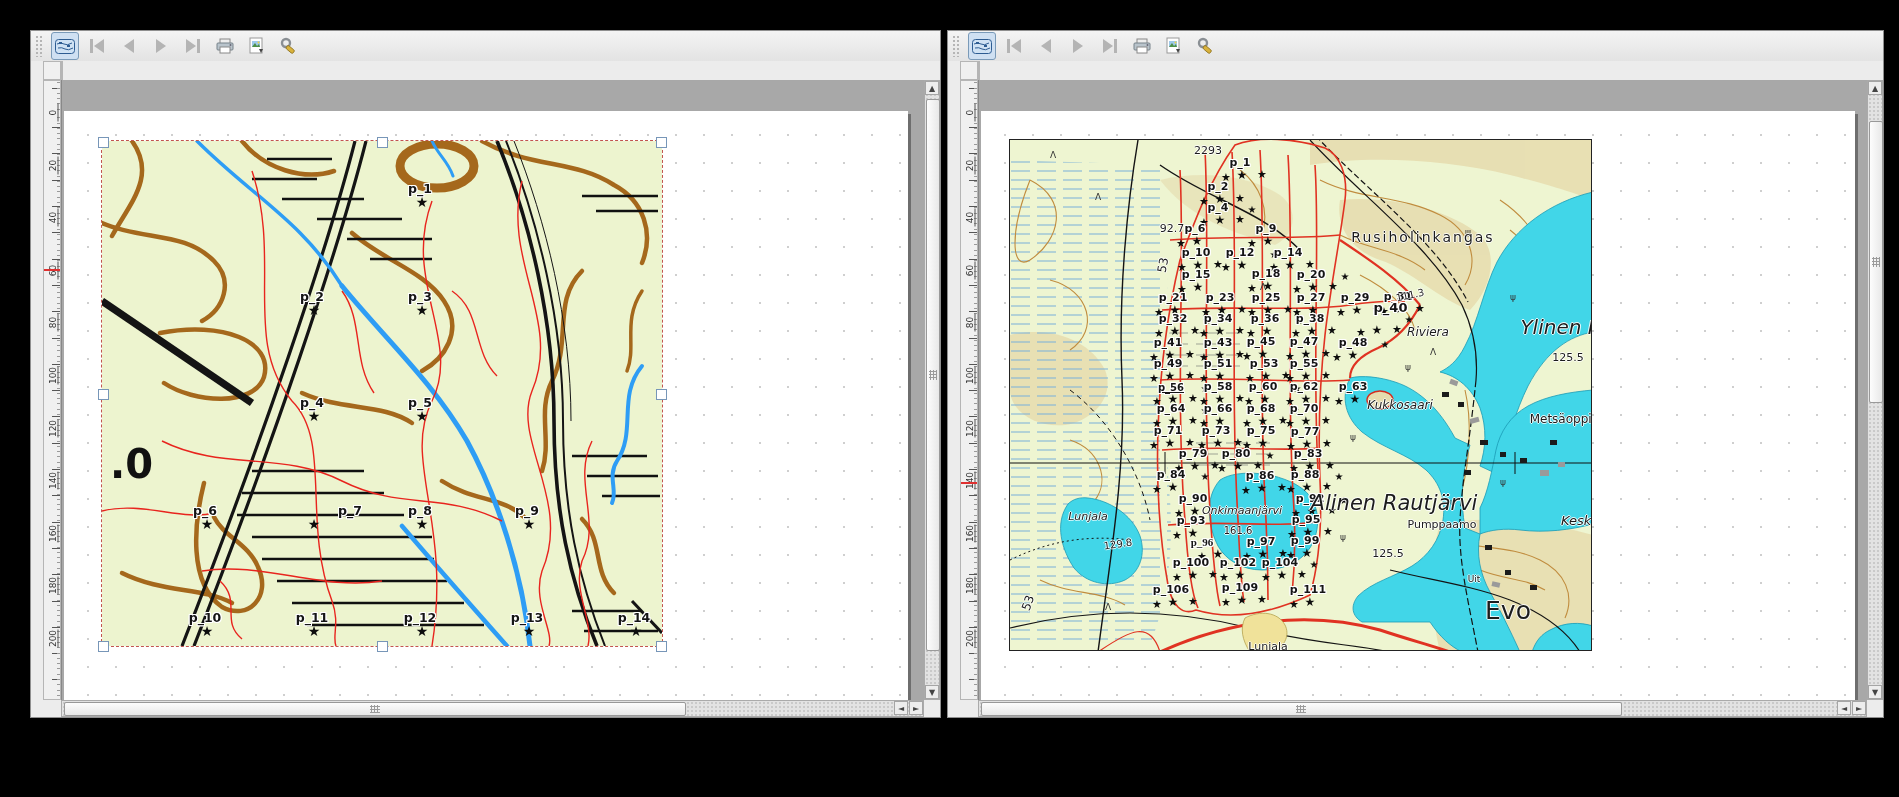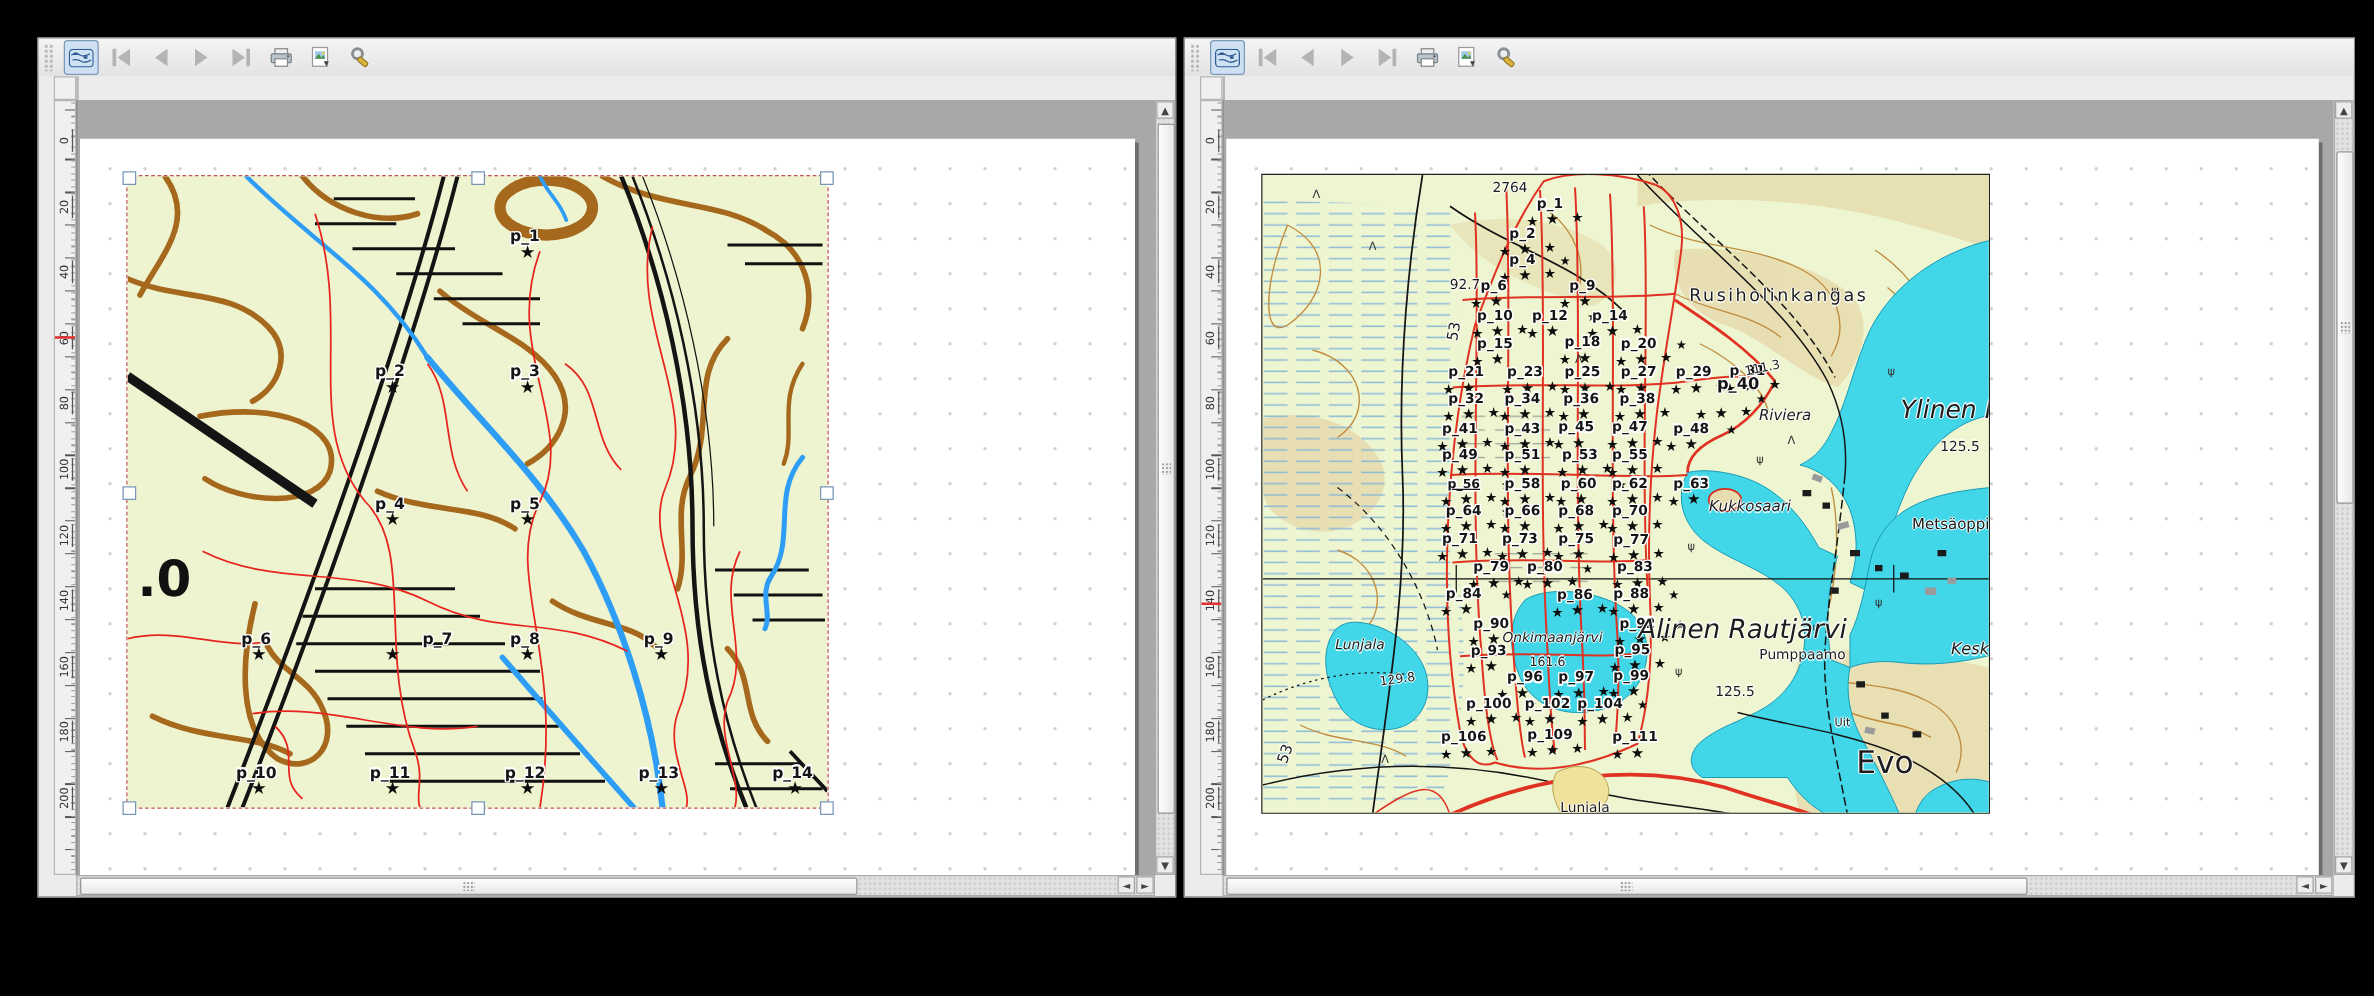--- a/index.html
+++ b/index.html
@@ -675,21 +675,21 @@
               <span class="pt-star" style="left: 286px; top: 373px; font-size: 11px;">★</span>
               <span class="pt-star" style="left: 322px; top: 370px; font-size: 11px;">★</span>
               <span class="pt-star" style="left: 334px; top: 361px; font-size: 10px;">★</span>
               <span class="pt-label" style="left: 181px; top: 387px; font-size: 11px;">p_93</span>
               <span class="pt-star" style="left: 183px; top: 393px; font-size: 12px;">★</span>
               <span class="pt-star" style="left: 167px; top: 395px; font-size: 11px;">★</span>
               <span class="pt-label" style="left: 296px; top: 386px; font-size: 11px;">p_95</span>
               <span class="pt-star" style="left: 298px; top: 392px; font-size: 12px;">★</span>
               <span class="pt-star" style="left: 282px; top: 394px; font-size: 11px;">★</span>
               <span class="pt-star" style="left: 318px; top: 391px; font-size: 11px;">★</span>
-              <span class="pt-label" style="left: 210px; top: 408px; font-size: 11px;">p_96</span>
+              <span class="pt-label" style="left: 192px; top: 408px; font-size: 11px; font-family: Liberation Serif, serif;">p_96</span>
               <span class="pt-star" style="left: 208px; top: 414px; font-size: 12px;">★</span>
               <span class="pt-star" style="left: 192px; top: 416px; font-size: 11px;">★</span>
               <span class="pt-star" style="left: 240px; top: 404px; font-size: 10px;">★</span>
               <span class="pt-label" style="left: 251px; top: 408px; font-size: 11px;">p_97</span>
               <span class="pt-star" style="left: 253px; top: 414px; font-size: 12px;">★</span>
               <span class="pt-star" style="left: 237px; top: 416px; font-size: 11px;">★</span>
               <span class="pt-star" style="left: 273px; top: 413px; font-size: 11px;">★</span>
               <span class="pt-label" style="left: 295px; top: 407px; font-size: 11px;">p_99</span>
               <span class="pt-star" style="left: 297px; top: 413px; font-size: 12px;">★</span>
               <span class="pt-star" style="left: 281px; top: 415px; font-size: 11px;">★</span>
@@ -710,21 +710,21 @@
               <span class="pt-star" style="left: 163px; top: 462px; font-size: 12px;">★</span>
               <span class="pt-star" style="left: 147px; top: 464px; font-size: 11px;">★</span>
               <span class="pt-star" style="left: 183px; top: 461px; font-size: 11px;">★</span>
               <span class="pt-label" style="left: 230px; top: 454px; font-size: 11px;">p_109</span>
               <span class="pt-star" style="left: 232px; top: 460px; font-size: 12px;">★</span>
               <span class="pt-star" style="left: 216px; top: 462px; font-size: 11px;">★</span>
               <span class="pt-star" style="left: 252px; top: 459px; font-size: 11px;">★</span>
               <span class="pt-label" style="left: 298px; top: 456px; font-size: 11px;">p_111</span>
               <span class="pt-star" style="left: 300px; top: 462px; font-size: 12px;">★</span>
               <span class="pt-star" style="left: 284px; top: 464px; font-size: 11px;">★</span>
-              <span class="place" style="left: 198px; top: 10px; font-size: 11px;">2764</span>
+              <span class="place" style="left: 198px; top: 10px; font-size: 11px;">2293</span>
               <span class="place" style="left: 162px; top: 88px; font-size: 11px;">92.7</span>
               <span class="place" style="left: 153px; top: 125px; font-size: 12px; transform: translate(-50%, -50%) rotate(-80deg);">53</span>
               <span class="place" style="left: 413px; top: 97px; font-size: 14px; letter-spacing: 2px;">Rusiholinkangas</span>
               <span class="place" style="left: 400px; top: 155px; font-size: 10px; transform: translate(-50%, -50%) rotate(-12deg);">111.3</span>
               <span class="place" style="left: 418px; top: 192px; font-size: 12px; font-style: italic;">Riviera</span>
               <span class="place" style="left: 551px; top: 187px; font-size: 20px; font-style: italic;">Ylinen R</span>
               <span class="place" style="left: 558px; top: 217px; font-size: 11px;">125.5</span>
               <span class="place" style="left: 390px; top: 265px; font-size: 12px; font-style: italic;">Kukkosaari</span>
               <span class="place" style="left: 556px; top: 279px; font-size: 12px;">Metsäoppila</span>
               <span class="place" style="left: 384px; top: 363px; font-size: 21px; font-style: italic;">Alinen Rautjärvi</span>

